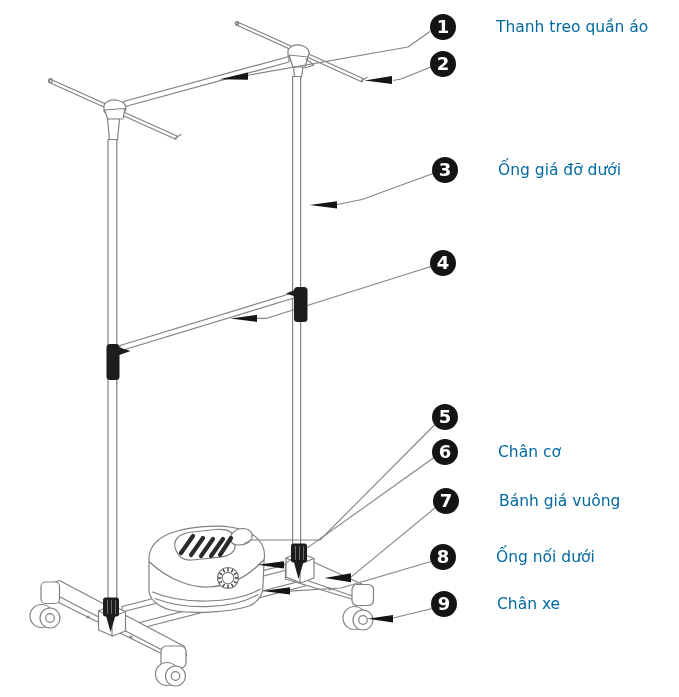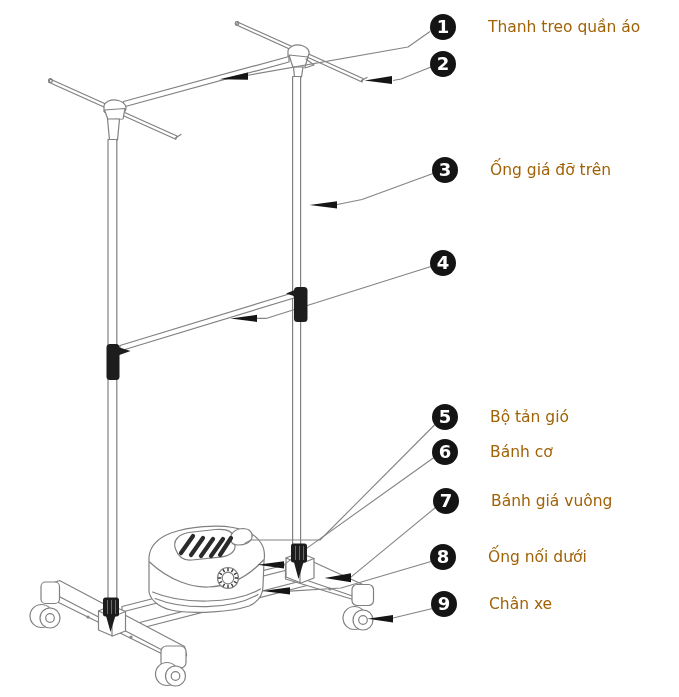--- a/index.html
+++ b/index.html
@@ -8,21 +8,21 @@
     font-family:"DejaVu Sans","Liberation Sans",sans-serif;
   }
   .stage svg{position:absolute;left:0;top:0;}
   .callout{position:absolute;display:flex;align-items:center;height:26px;}
   .badge{
     width:26px;height:26px;border-radius:50%;background:#141414;color:#ffffff;
     font-weight:bold;font-size:18px;line-height:26px;text-align:center;
     display:flex;align-items:center;justify-content:center;flex:0 0 26px;
   }
   .lbl{
-    margin-left:32px;font-size:15.5px;color:#a16207;white-space:nowrap;line-height:26px;
+    margin-left:40px;font-size:15.5px;color:#0369a1;white-space:nowrap;line-height:26px;
   }
 </style>
 </head>
 <body>
 
 <div class="stage">
 
 <svg width="679" height="697" viewBox="0 0 679 697">
 
   <g stroke="#818181" stroke-width="1.2" fill="none" stroke-linecap="round" stroke-linejoin="round">
@@ -185,32 +185,31 @@
 
   <div class="callout" style="left:430px;top:14px;">
     <div class="badge">1</div>
     <div class="lbl">Thanh treo quần áo</div>
   </div>
   <div class="callout" style="left:430px;top:51px;">
     <div class="badge">2</div>
   </div>
   <div class="callout" style="left:432px;top:157px;">
     <div class="badge">3</div>
-    <div class="lbl">Ống giá đỡ trên</div>
+    <div class="lbl">Ống giá đỡ dưới</div>
   </div>
   <div class="callout" style="left:430px;top:250px;">
     <div class="badge">4</div>
   </div>
   <div class="callout" style="left:432px;top:404px;">
     <div class="badge">5</div>
-    <div class="lbl">Bộ tản gió</div>
   </div>
   <div class="callout" style="left:432px;top:439px;">
     <div class="badge">6</div>
-    <div class="lbl">Bánh cơ</div>
+    <div class="lbl">Chân cơ</div>
   </div>
   <div class="callout" style="left:433px;top:488px;">
     <div class="badge">7</div>
     <div class="lbl">Bánh giá vuông</div>
   </div>
   <div class="callout" style="left:430px;top:544px;">
     <div class="badge">8</div>
     <div class="lbl">Ống nối dưới</div>
   </div>
   <div class="callout" style="left:431px;top:591px;">

